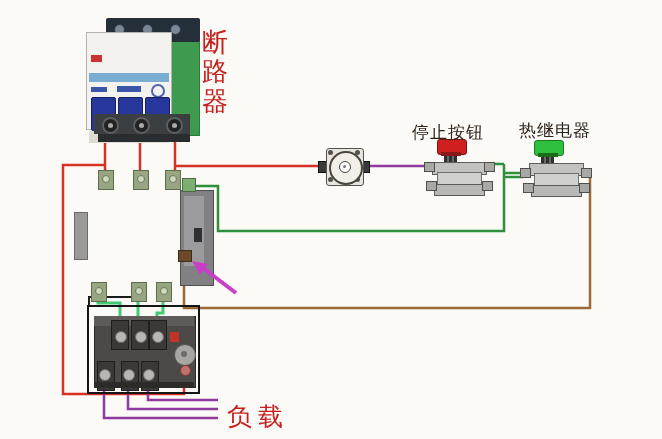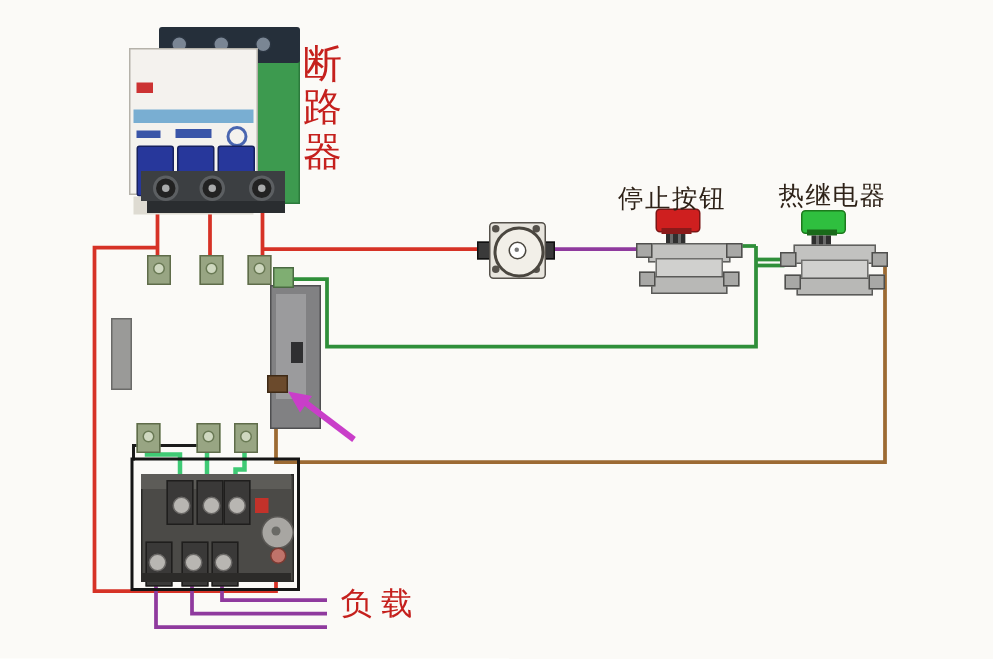--- a/index.html
+++ b/index.html
@@ -23,21 +23,21 @@
   
   .lbl-red{color:var(--label-red);}
   .lbl-dark{color:var(--label-dark);}
   .lbl-magenta{color:var(--label-magenta);}
   #breaker-label{left:202px;top:28px;width:34px;font-size:26px;line-height:1.13;word-break:break-all;white-space:normal;letter-spacing:2px;}
   #fuse-label{left:310px;top:122px;font-size:17px;letter-spacing:2px;}
   #stop-label{left:412px;top:121px;font-size:17px;letter-spacing:1px;}
   #start-label{left:519px;top:119px;font-size:17px;letter-spacing:1px;}
   #nocontact-label{left:199px;top:284px;font-size:21px;letter-spacing:1px;}
   #relay-label{left:203px;top:341px;font-size:25px;letter-spacing:3px;}
-  #load-label{left:227px;top:388px;font-size:21px;letter-spacing:6px;}
+  #load-label{left:227px;top:400px;font-size:25px;letter-spacing:6px;}
   
   #breaker{left:86px;top:18px;width:114px;height:124px;}
   .bk-green{left:80px;top:10px;width:32px;height:106px;background:var(--breaker-green);border:1px solid #2c7a3c;}
   .bk-cap{left:20px;top:0;width:94px;height:24px;background:#252f3a;border-radius:2px;}
   .bk-screw{width:9px;height:9px;border-radius:50%;background:#7a8694;border:1px solid #2a3440;top:6px;}
   .bk-face{left:0;top:14px;width:84px;height:96px;background:#f4f2ee;border:1px solid #b5b2aa;}
   .bk-logo{left:4px;top:22px;width:11px;height:7px;background:#c33;}
   .bk-strip{left:2px;top:40px;width:80px;height:9px;background:#79aed2;}
   .bk-mark1{left:4px;top:54px;width:16px;height:5px;background:#3a55a8;}
   .bk-mark2{left:30px;top:53px;width:24px;height:6px;background:#3a55a8;}

